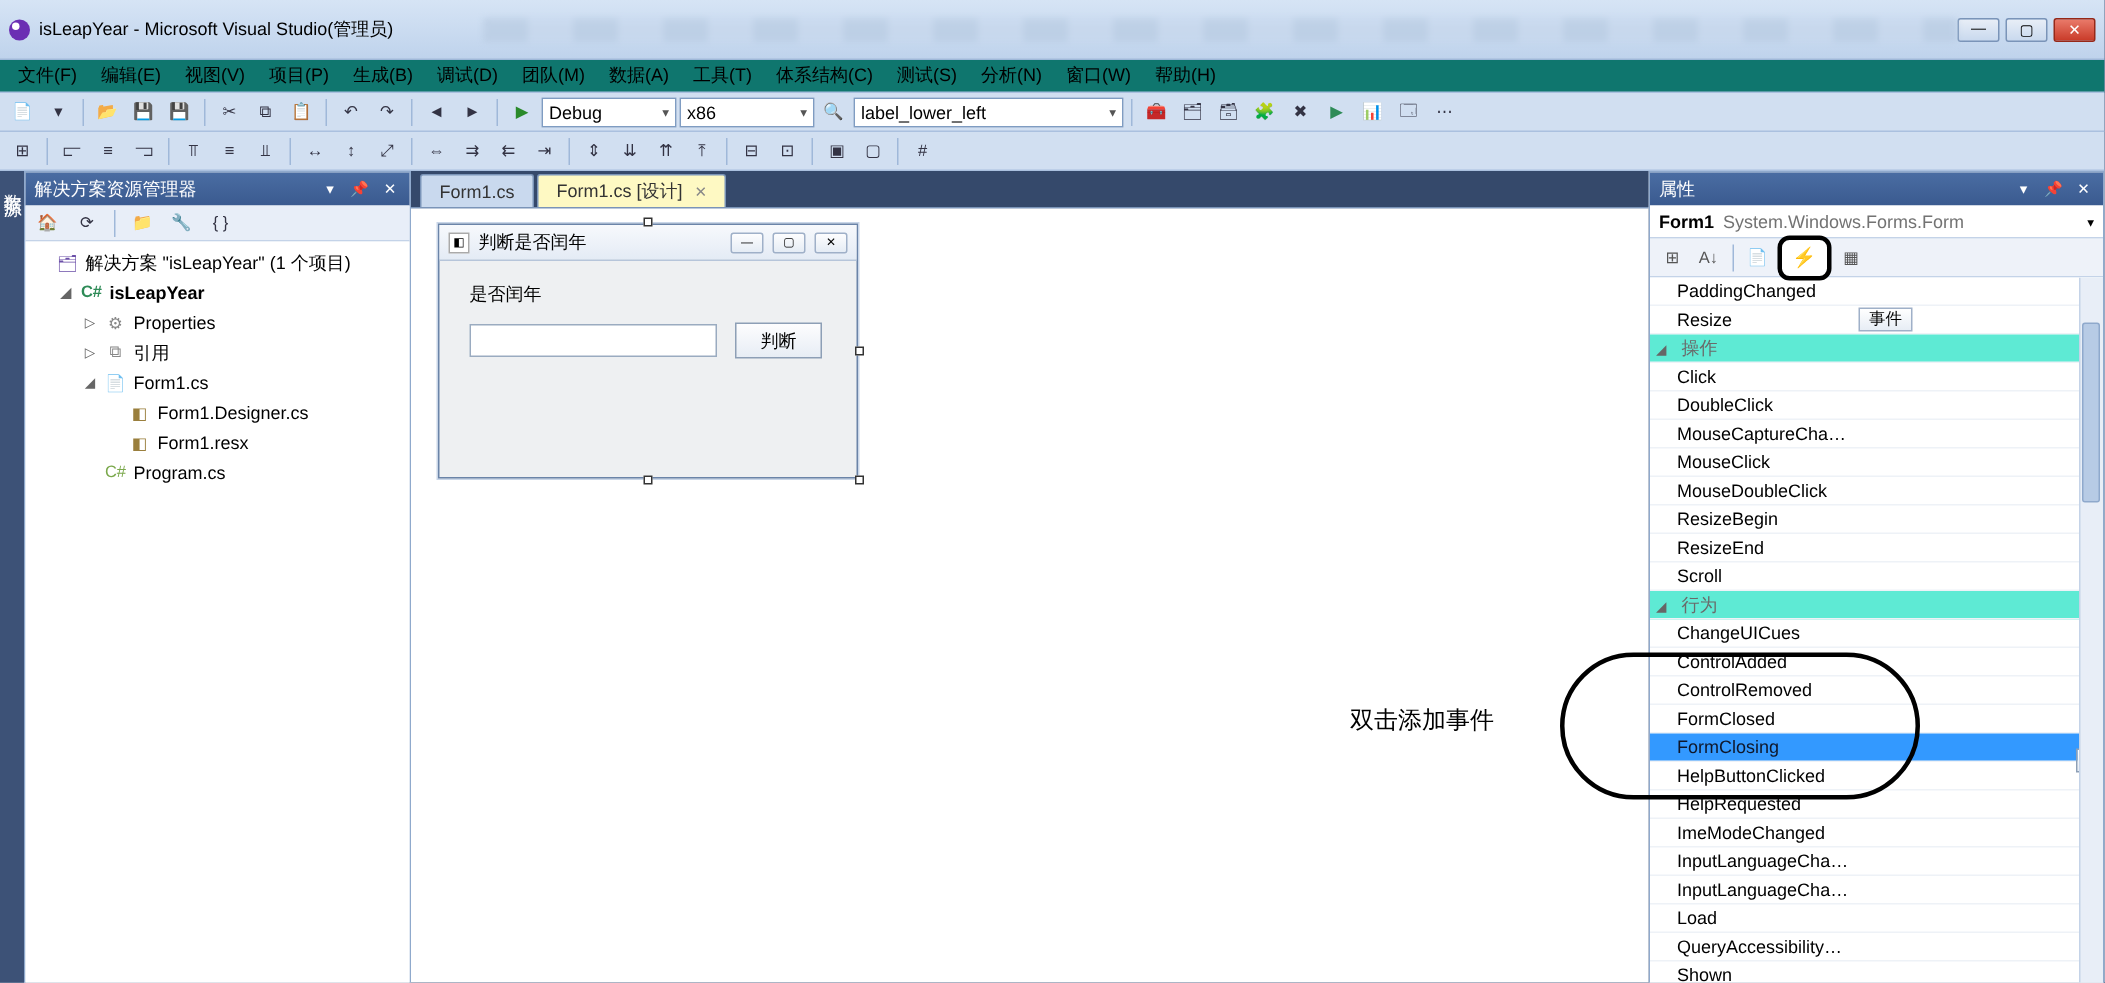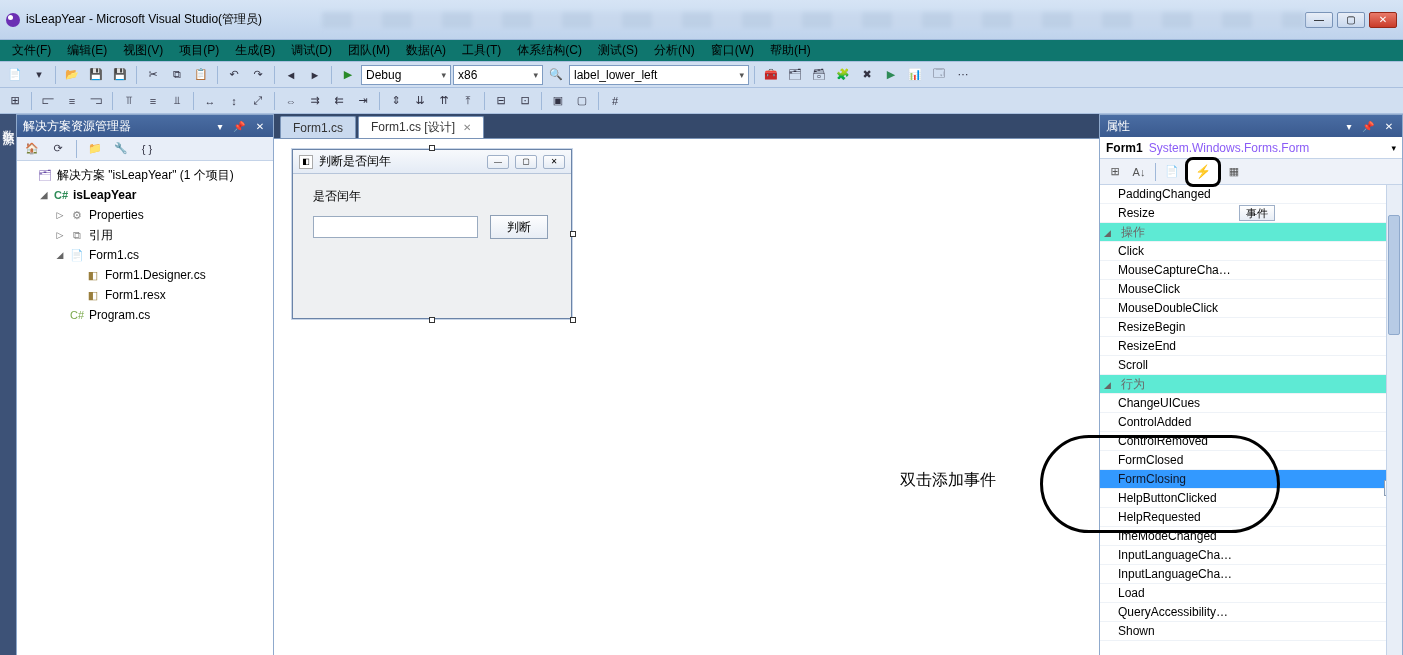--- a/index.html
+++ b/index.html
@@ -45,21 +45,21 @@
 .tree-item .exp{ width:10px; font-size:9px; color:#666; text-align:center;}
 .tree-item .ticon{ width:16px; height:16px; display:inline-flex; align-items:center; justify-content:center; font-size:11px;}
 .tree-item.bold{ font-weight:bold;}
 .ind1{padding-left:20px;} .ind2{padding-left:36px;} .ind3{padding-left:52px;}
 .sol-icon{color:#6b4fa8;} .proj-icon{color:#2e8b57;} .gear-icon{color:#888;} .ref-icon{color:#888;} .cs-icon{color:#7aa84b;} .sub-icon{color:#9a7f3d;}
 
 
 .editor-area{ flex:1; background:#35496b; display:flex; flex-direction:column; position:relative;}
 .doc-tabs{ height:24px; display:flex; align-items:flex-end; padding-left:6px; gap:0;}
 .doc-tab{ height:22px; padding:0 12px; display:flex; align-items:center; background:#c9d9ee; border:1px solid #7a94b8; border-bottom:none; margin-right:2px; border-radius:2px 2px 0 0; color:#333;}
-.doc-tab.active{ background:#ffffff; font-weight:normal;}
+.doc-tab.active{ background:#fef9c3; font-weight:normal;}
 .doc-tab .x{ margin-left:8px; font-size:10px; color:#888;}
 .doc-canvas{ flex:1; background:#fff; position:relative; border-top:1px solid #7a94b8;}
 
 
 .form-window{ position:absolute; left:18px; top:10px; width:280px; height:170px; }
 .form-frame{ width:100%; height:100%; border:1px solid #6b84a8; background:#eef0f2; box-shadow:0 0 0 1px #c9d6e8;}
 .form-title{ height:24px; background:linear-gradient(#f7f9fc,#e4ebf5); border-bottom:1px solid #b6c5da; display:flex; align-items:center; padding:0 6px; gap:6px;}
 .form-title .ficon{ width:14px; height:14px; background:#fff; border:1px solid #aaa; font-size:8px; display:flex; align-items:center; justify-content:center;}
 .form-title .sp{flex:1;}
 .form-winbtn{ width:22px; height:14px; border:1px solid #9fb0c8; background:linear-gradient(#fdfdfe,#e5ecf5); border-radius:2px; font-size:8px; display:flex; align-items:center; justify-content:center;}
@@ -314,21 +314,21 @@
   <div class="panel props">
     <div class="panel-header">
       <span>属性</span>
       <span class="sp"></span>
       <span class="hbtn">▾</span>
       <span class="hbtn">📌</span>
       <span class="hbtn">✕</span>
     </div>
     <div class="obj-combo">
       <b>Form1</b>
-        <span style="color:#8b5cf6">System.Windows.Forms.Form</span>
+        <span style="color:#737373">System.Windows.Forms.Form</span>
     </div>
     <div class="prop-toolbar">
       <div class="pt-btn">⊞</div>
       <div class="pt-btn">A↓</div>
       <div class="tsep"></div>
       <div class="pt-btn">📄</div>
       <div class="pt-btn highlighted">
           <span class="bolt">⚡</span>
         </div>
       <div class="pt-btn">▦</div>
@@ -344,20 +344,24 @@
         </div>
       <div class="prop-row cat">
           <div class="name"><span class="exp">◢</span><span>操作</span></div>
           <div class="val"></div>
         </div>
       <div class="prop-row">
           <div class="name">Click</div>
           <div class="val"></div>
         </div>
       <div class="prop-row">
+          <div class="name">DoubleClick</div>
+          <div class="val"></div>
+        </div>
+      <div class="prop-row">
           <div class="name">MouseCaptureChanged</div>
           <div class="val"></div>
         </div>
       <div class="prop-row">
           <div class="name">MouseClick</div>
           <div class="val"></div>
         </div>
       <div class="prop-row">
           <div class="name">MouseDoubleClick</div>
           <div class="val"></div>

